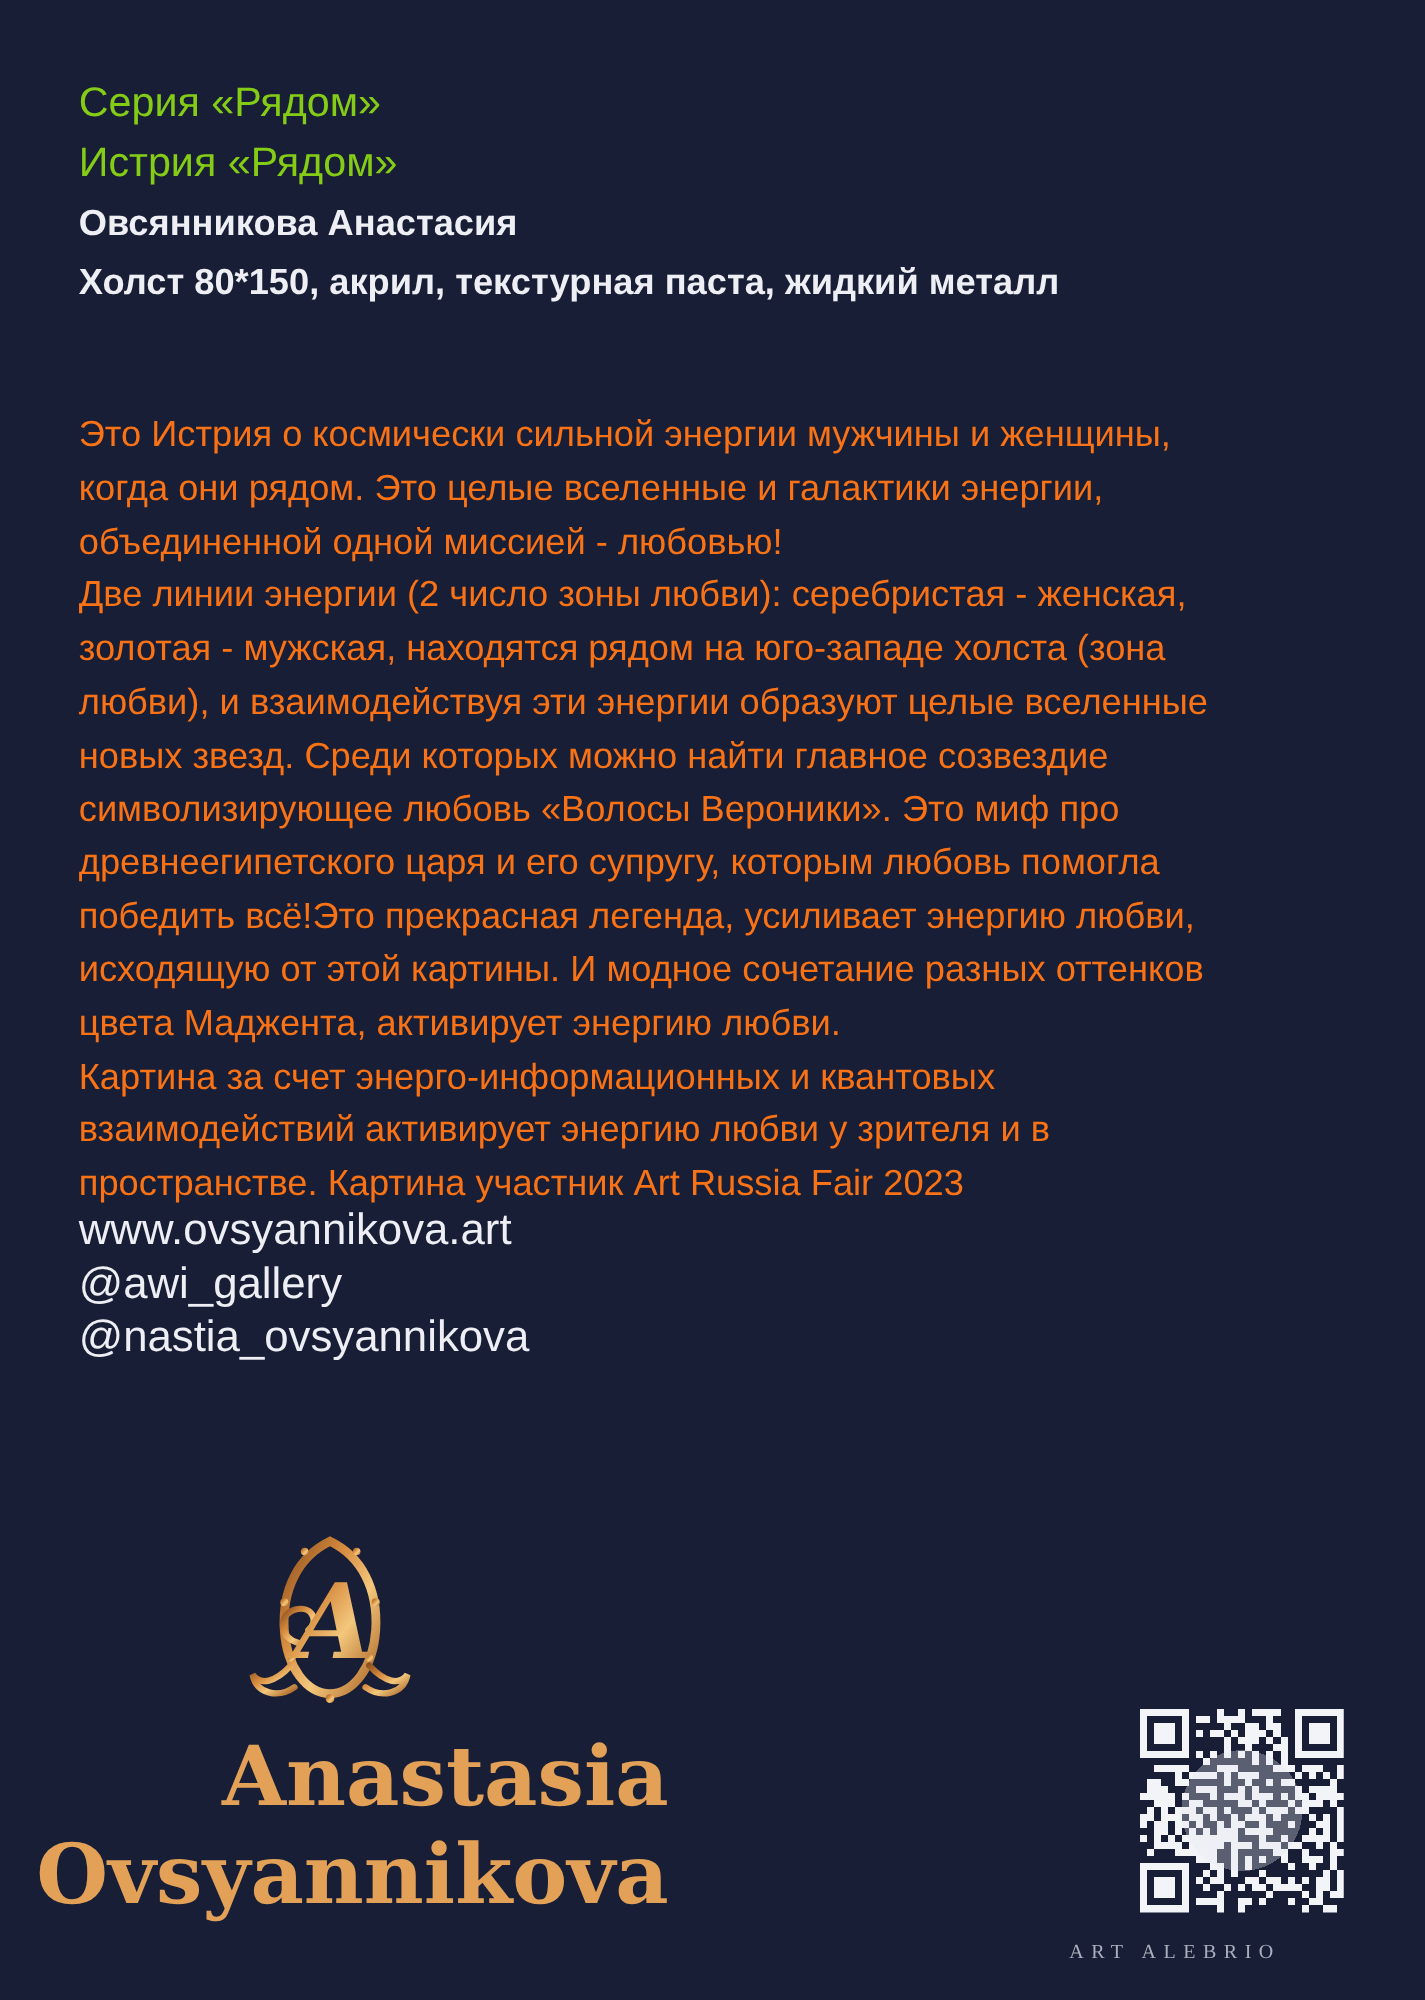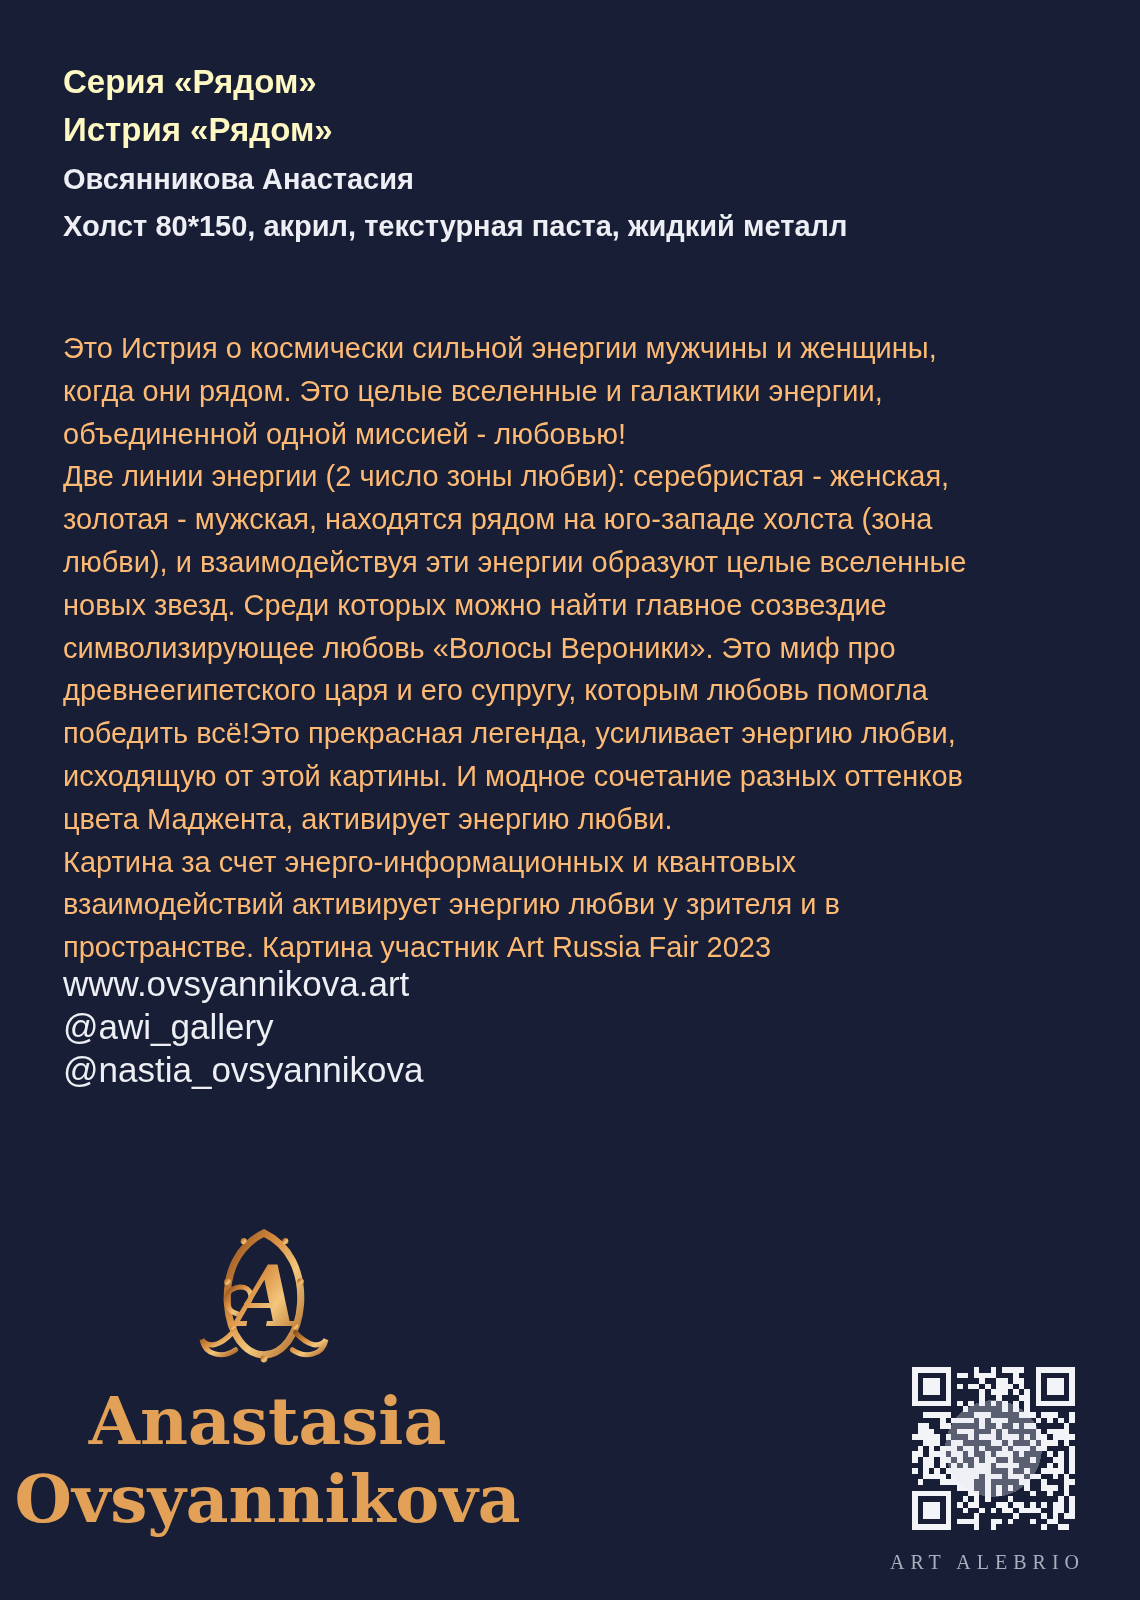--- a/index.html
+++ b/index.html
@@ -6,61 +6,61 @@
   body{
     width:1140px;height:1600px;
     background:#181e35;
     font-family:"Liberation Sans", sans-serif;
     position:relative;
     overflow:hidden;
   }
   .abs{position:absolute;}
   .title-block{
     left:63px;top:58px;
-    color:#fef9c3;
-    font-size:33px;line-height:48px;font-weight:bold;
+    color:#84cc16;
+    font-size:33px;line-height:48px;font-weight:normal;
   }
   .meta-block{
     left:63px;top:156px;
     color:#edeff4;
     font-size:29px;line-height:47px;
     font-weight:700;
   }
   .description{
     left:63px;top:327px;width:1055px;
-    color:#fdba74;
+    color:#f97316;
     font-size:29px;line-height:42.8px;
     white-space:pre-line;
   }
   .contacts{
     left:63px;top:962px;
     color:#edeff4;
     font-size:35px;line-height:43px;
   }
   .monogram{
     left:198px;top:1220px;width:132px;height:154px;
   }
   .artist-name{
     left:0;top:1382px;width:535px;
-    text-align:center;
+    text-align:right;
     color:#e2a157;
     font-family:"DejaVu Serif", serif;
     font-weight:bold;
     font-size:66px;line-height:78px;
   }
   .qr-box{
     left:912px;top:1367px;width:163px;height:163px;
   }
   .qr-box svg{width:163px;height:163px;shape-rendering:crispEdges;}
   .wordmark{
     left:795px;top:1547px;width:290px;
-    text-align:right;
+    text-align:center;
     color:#a9afbd;
     font-family:"Liberation Serif", serif;
-    font-size:20px;line-height:30px;
+    font-size:16px;line-height:30px;
     letter-spacing:6px;
   }
 </style>
 </head>
 <body>
 
 <div class="abs title-block">
   <div>Серия «Рядом»</div>
   <div>Истрия «Рядом»</div>
 </div>

